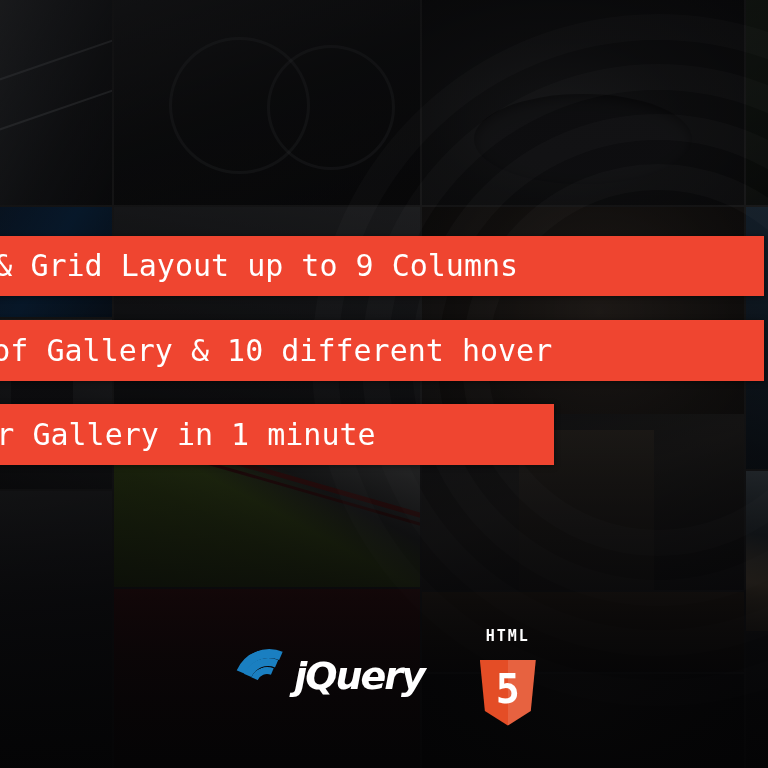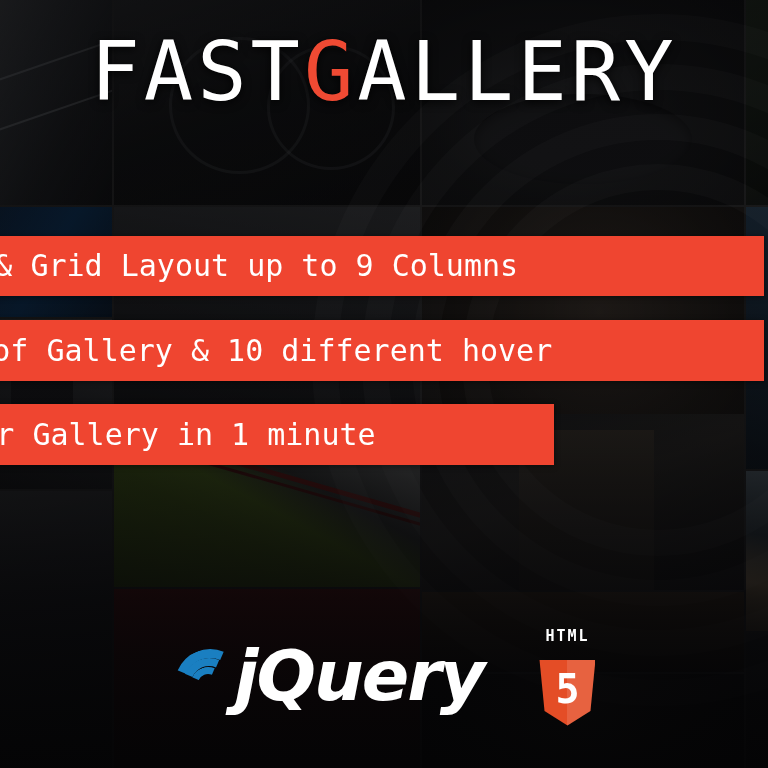--- a/index.html
+++ b/index.html
@@ -168,21 +168,21 @@
     border-radius: 50%;
     border-style: solid;
     border-color: #1a7fc1 transparent transparent transparent;
     transform: rotate(-22deg);
   }
   .jq-a { width: 52px; height: 52px; border-width: 9px; left: 2px; top: 4px; }
   .jq-b { width: 36px; height: 36px; border-width: 8px; left: 10px; top: 13px; }
   .jq-c { width: 20px; height: 20px; border-width: 7px; left: 18px; top: 22px; }
   .jq-word {
     font-family: "DejaVu Sans", sans-serif;
-    font-size: 70px;
+    font-size: 38px;
     font-weight: 700;
     font-style: italic;
     color: #ffffff;
     letter-spacing: -2px;
     line-height: 54px;
   }
   
   .shield-wrap {
     display: flex;
     flex-direction: column;
@@ -298,21 +298,20 @@
 
   <div id="rings">
     <span class="r1"></span>
     <span class="r2"></span>
     <span class="r3"></span>
     <span class="r4"></span>
   </div>
 
   <div id="veil"></div>
 
-  <div id="title"><span class="w">FAST</span><span class="accent" style="color: rgb(239, 74, 51);">G</span><span class="w">ALLERY</span></div>
 
   <div class="bar" id="bar1" style="background: rgb(239, 69, 48);">
     <span>onry &amp; Grid Layout up to 9 Columns</span>
   </div>
   <div class="bar" id="bar2" style="background: rgb(239, 69, 48);">
     <span>ypes of Gallery &amp; 10 different hover</span>
   </div>
   <div class="bar" id="bar3" style="background: rgb(239, 69, 48);">
     <span>d your Gallery in 1 minute</span>
   </div>

